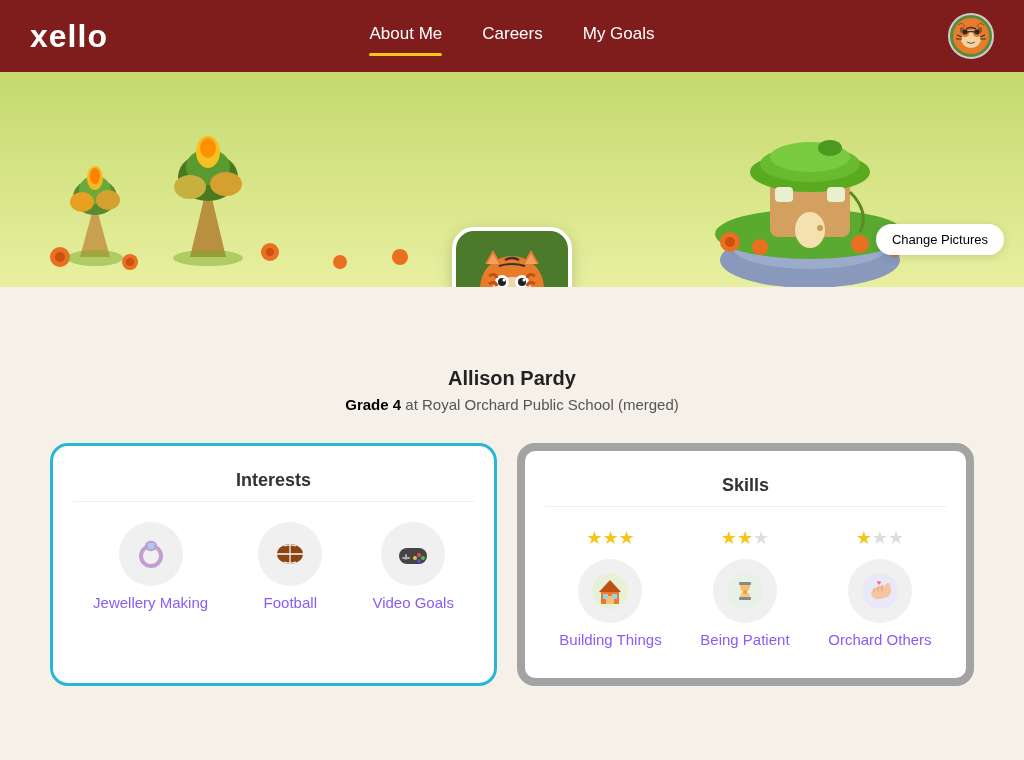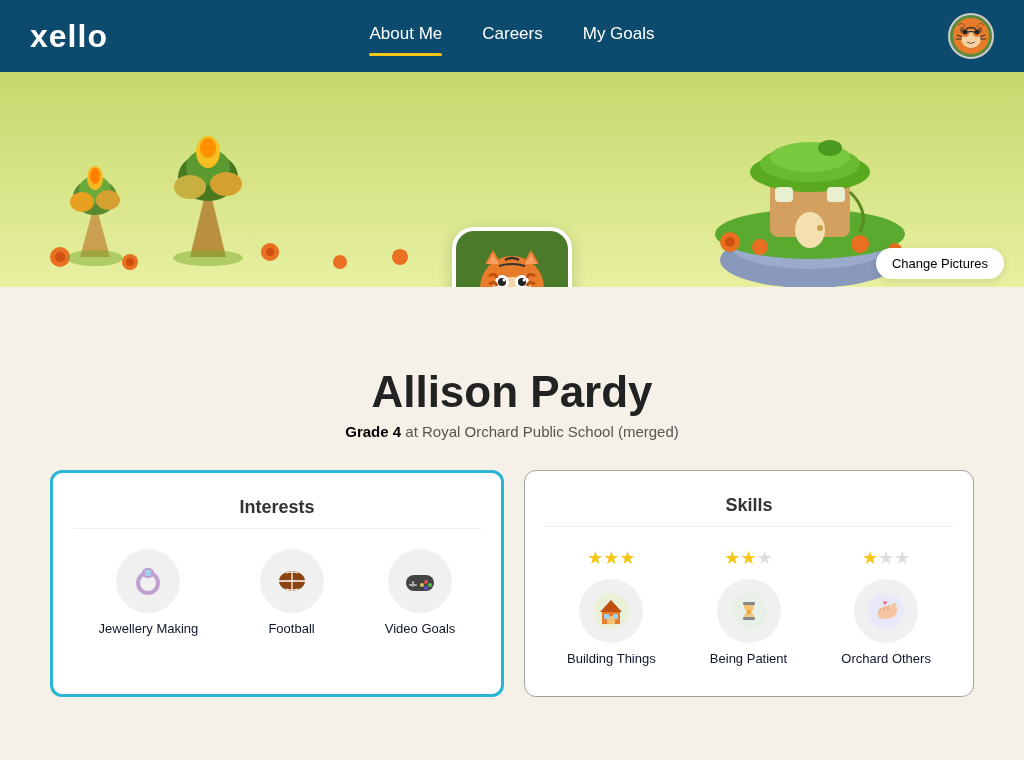--- a/index.html
+++ b/index.html
@@ -1,20 +1,20 @@
 <!DOCTYPE html>
 <html><head>
   <meta charset="utf-8">
   <style>
     * { margin: 0; padding: 0; box-sizing: border-box; }
     body { width: 1024px; height: 760px; overflow: hidden; font-family: 'Segoe UI', Arial, sans-serif; background: #f5f0e8; }
 
     
     .navbar {
-      background: #0c4a6e;
+      background: #7f1d1d;
       height: 72px;
       display: flex;
       align-items: center;
       padding: 0 30px;
       border-radius: 0 0 0 0;
     }
     .navbar-logo {
       color: white;
       font-size: 32px;
       font-weight: bold;
@@ -92,39 +92,39 @@
       align-items: center;
       justify-content: center;
       font-size: 70px;
       box-shadow: 0 4px 16px rgba(0,0,0,0.18);
     }
 
     
     .change-pictures-btn {
       position: absolute;
       right: 20px;
-      bottom: 8px;
+      bottom: 32px;
       background: white;
       border: none;
       border-radius: 20px;
       padding: 8px 16px;
       font-size: 13px;
       font-weight: 500;
       cursor: pointer;
       box-shadow: 0 2px 8px rgba(0,0,0,0.12);
     }
 
     
     .profile-info {
       text-align: center;
       margin-top: 80px;
       margin-bottom: 20px;
     }
     .profile-name {
-      font-size: 44px;
+      font-size: 20px;
       font-weight: 800;
       color: #222;
       margin-bottom: 6px;
     }
     .profile-grade {
       font-size: 15px;
       color: #555;
     }
     .profile-grade strong {
       font-weight: 700;
@@ -134,29 +134,29 @@
     
     .cards-row {
       display: flex;
       gap: 20px;
       padding: 10px 50px 0 50px;
       margin-top: 10px;
     }
     .card {
       flex: 1;
       background: white;
-      border-radius: 12px;
+      border-radius: 18px;
       padding: 24px 20px 30px;
       min-height: 180px;
     }
     .card-interests {
       border: 3px solid #29b6d4;
     }
     .card-skills {
-      border: 1px solid #a3a3a3;
+      border: 8px solid #a3a3a3;
     }
     .card-title {
       text-align: center;
       font-size: 18px;
       font-weight: 600;
       color: #333;
       margin-bottom: 10px;
       padding-bottom: 10px;
       border-bottom: 1px solid #eee;
     }
@@ -177,22 +177,22 @@
       width: 64px;
       height: 64px;
       background: #f0f0f0;
       border-radius: 50%;
       display: flex;
       align-items: center;
       justify-content: center;
       font-size: 30px;
     }
     .card-item-label {
-      font-size: 13px;
-      color: #0f172a;
+      font-size: 15px;
+      color: #8b5cf6;
       text-align: center;
     }
 
     
     .stars {
       font-size: 18px;
       margin-bottom: 2px;
       text-align: center;
     }
     .star { color: #f5c518; }

